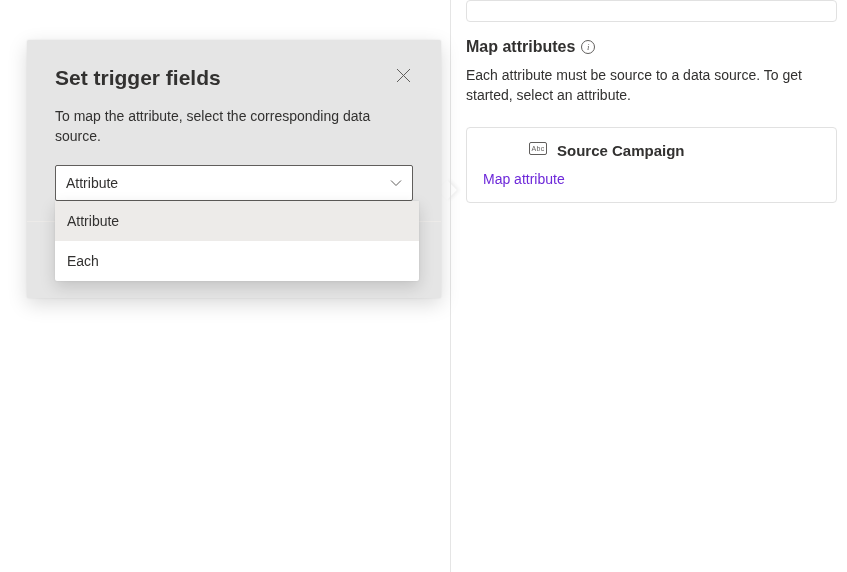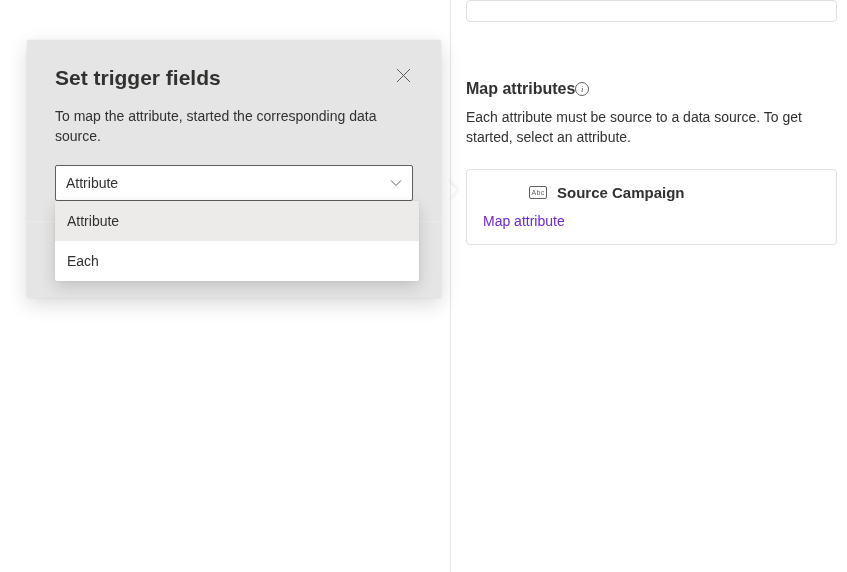--- a/index.html
+++ b/index.html
@@ -31,21 +31,22 @@
     }
     .stub-card {
       border: 1px solid #e1e1e1;
       border-radius: 4px;
       height: 22px;
       margin-top: 0;
     }
     .map-attr-header {
       display: flex;
       align-items: center;
-      margin-top: 58px;
+      gap: 6px;
+      margin-top: 16px;
     }
     .map-attr-title {
       font-size: 16px;
       font-weight: 600;
       color: #323130;
     }
     .info-icon {
       width: 14px;
       height: 14px;
       border: 1px solid #605e5c;
@@ -65,21 +66,20 @@
       line-height: 1.4;
     }
     .attribute-card {
       margin-top: 22px;
       border: 1px solid #e1e1e1;
       border-radius: 4px;
       padding: 14px 16px;
     }
     .attribute-card-header {
       display: flex;
-      align-items: center;
       gap: 10px;
       padding-left: 46px;
     }
     .abc-icon {
       width: 18px;
       height: 13px;
       border: 1px solid #605e5c;
       border-radius: 2px;
       display: inline-flex;
       align-items: center;
@@ -251,21 +251,21 @@
   <div class="dialog-body">
     <div class="dialog-header">
       <h2 class="dialog-title">Set trigger fields</h2>
       <button class="close-btn">
         <svg width="15" height="15" viewBox="0 0 15 15">
           <line x1="1" y1="1" x2="14" y2="14" stroke="#605e5c" stroke-width="1"></line>
           <line x1="14" y1="1" x2="1" y2="14" stroke="#605e5c" stroke-width="1"></line>
         </svg>
       </button>
     </div>
-    <p class="dialog-desc">To map the attribute, started the corresponding data source.</p>
+    <p class="dialog-desc">To map the attribute, select the corresponding data source.</p>
 
     <div class="dropdown-wrapper">
       <div class="dropdown-trigger">
         <span>Attribute</span>
         <span class="chevron">
           <svg width="12" height="8" viewBox="0 0 12 8">
             <polyline points="1,1.5 6,6.5 11,1.5" fill="none" stroke="#605e5c" stroke-width="1"></polyline>
           </svg>
         </span>
       </div>

